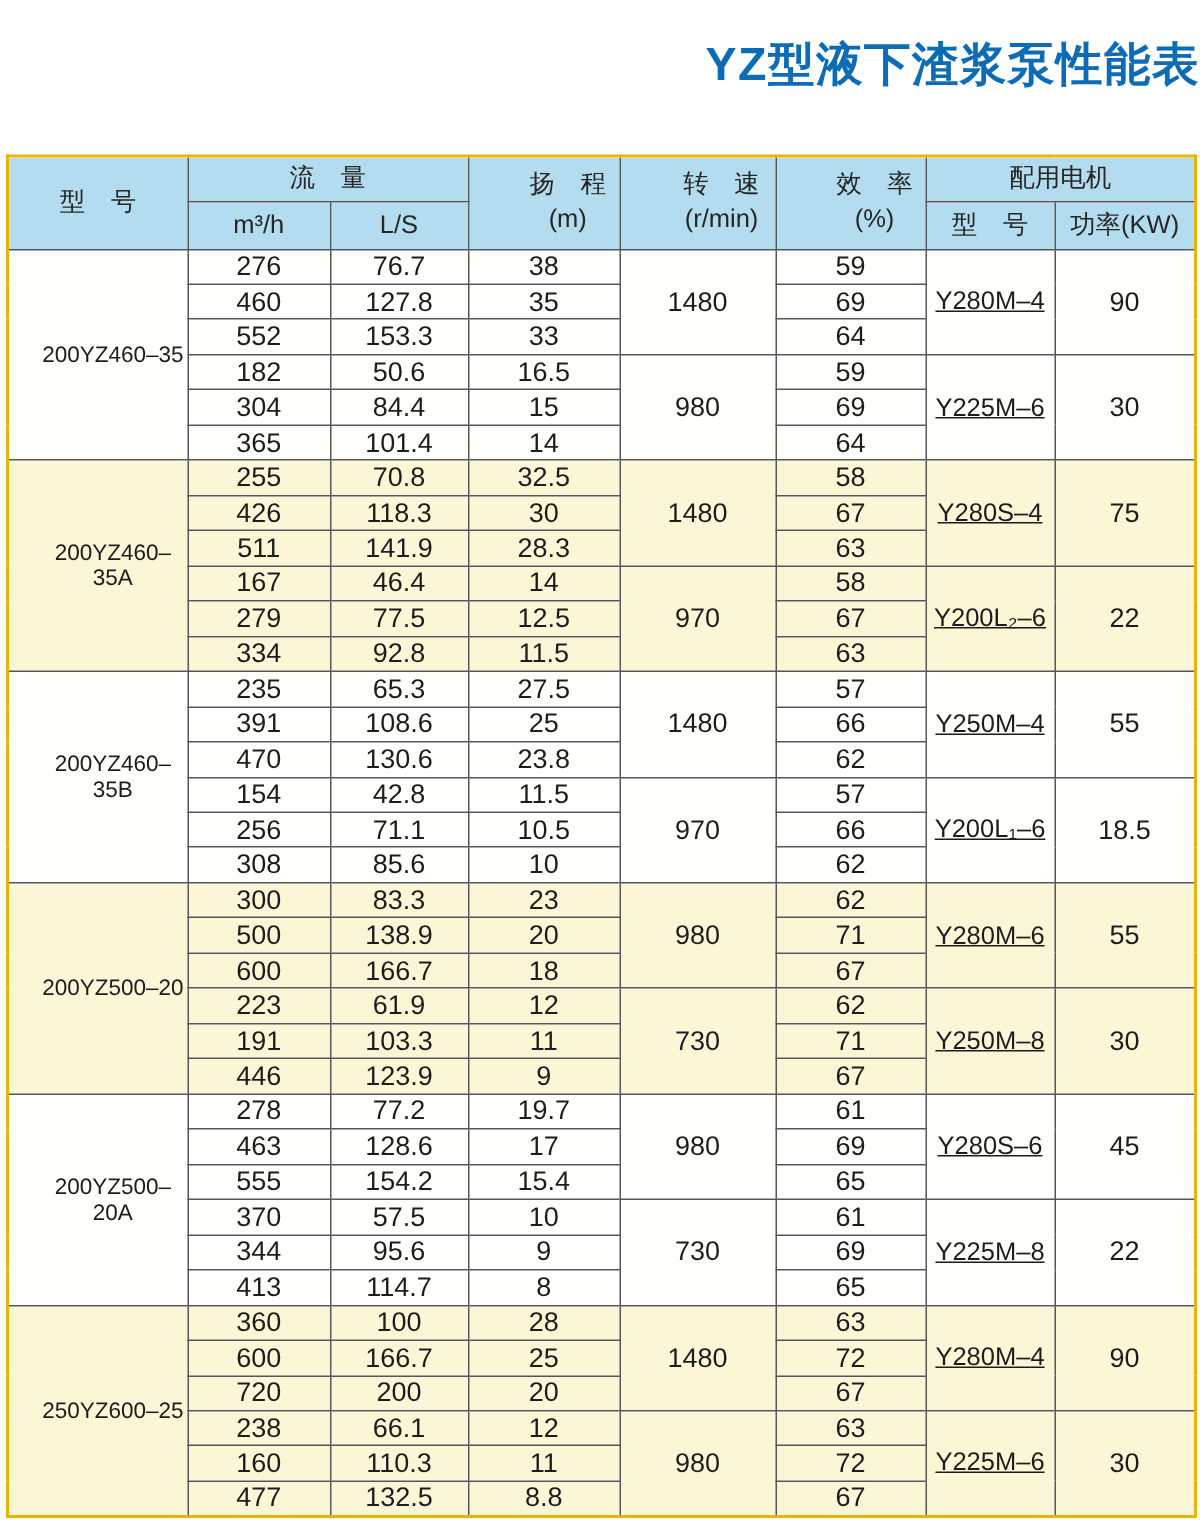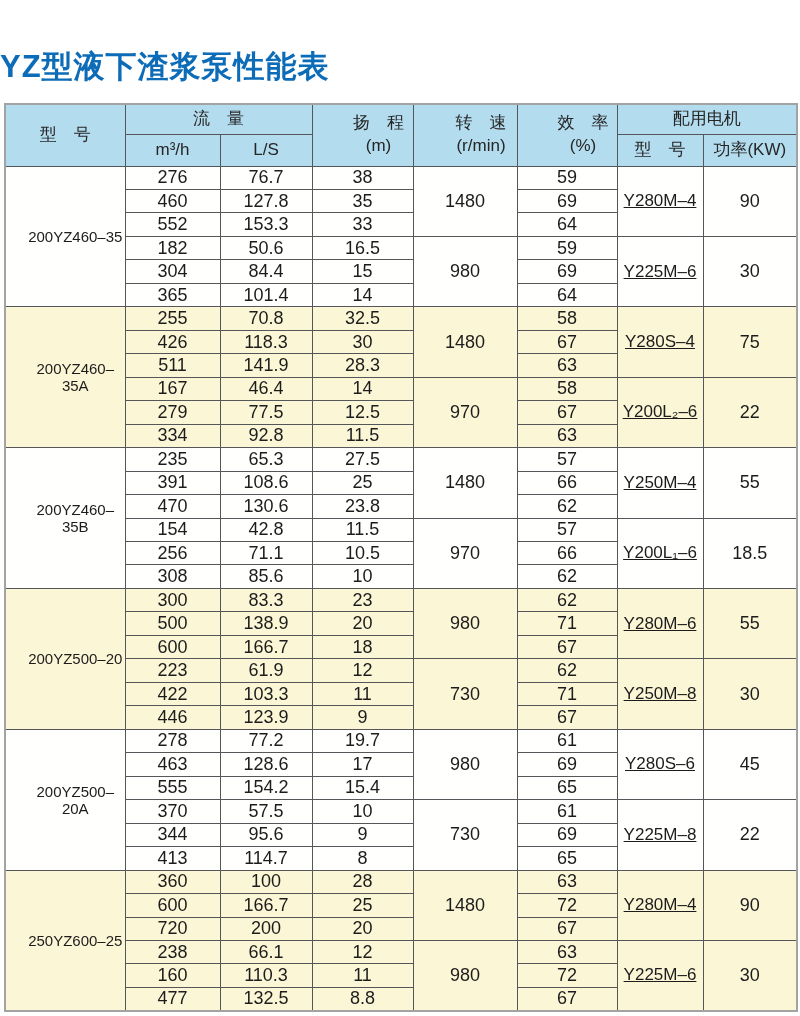--- a/index.html
+++ b/index.html
@@ -7,34 +7,33 @@
     width: 800px; height: 1016px;
     background: #ffffff;
     font-family: "Liberation Sans", sans-serif;
     position: relative;
     overflow: hidden;
   }
   .page-title {
     position: absolute;
     top: 22px; left: 0;
     width: 100%;
-    text-align: left;
+    text-align: right;
     font-size: 31px;
     font-weight: bold;
     color: #0d6cb7;
     letter-spacing: 1px;
-    margin-top: 24px;
   }
   table.perf {
     position: absolute;
     left: 4px; top: 103px;
     width: 792px; height: 909px;
     border-collapse: collapse;
     table-layout: fixed;
-    border: 2px solid #a3a3a3;
+    border: 2px solid #eab308;
   }
   .perf th, .perf td {
     border: 1px solid #55565a;
     text-align: center;
     vertical-align: middle;
     padding: 0;
     overflow: hidden;
   }
   .perf thead th {
     background: #b3dcee;
@@ -252,21 +251,21 @@
       <tr class="hl">
         <td>223</td>
         <td>61.9</td>
         <td>12</td>
         <td rowspan="3">730</td>
         <td>62</td>
         <td class="motor-cell" rowspan="3">Y250M–8</td>
         <td rowspan="3">30</td>
       </tr>
       <tr class="hl">
-        <td>422</td>
+        <td>191</td>
         <td>103.3</td>
         <td>11</td>
         <td>71</td>
       </tr>
       <tr class="hl">
         <td>446</td>
         <td>123.9</td>
         <td>9</td>
         <td>67</td>
       </tr>

